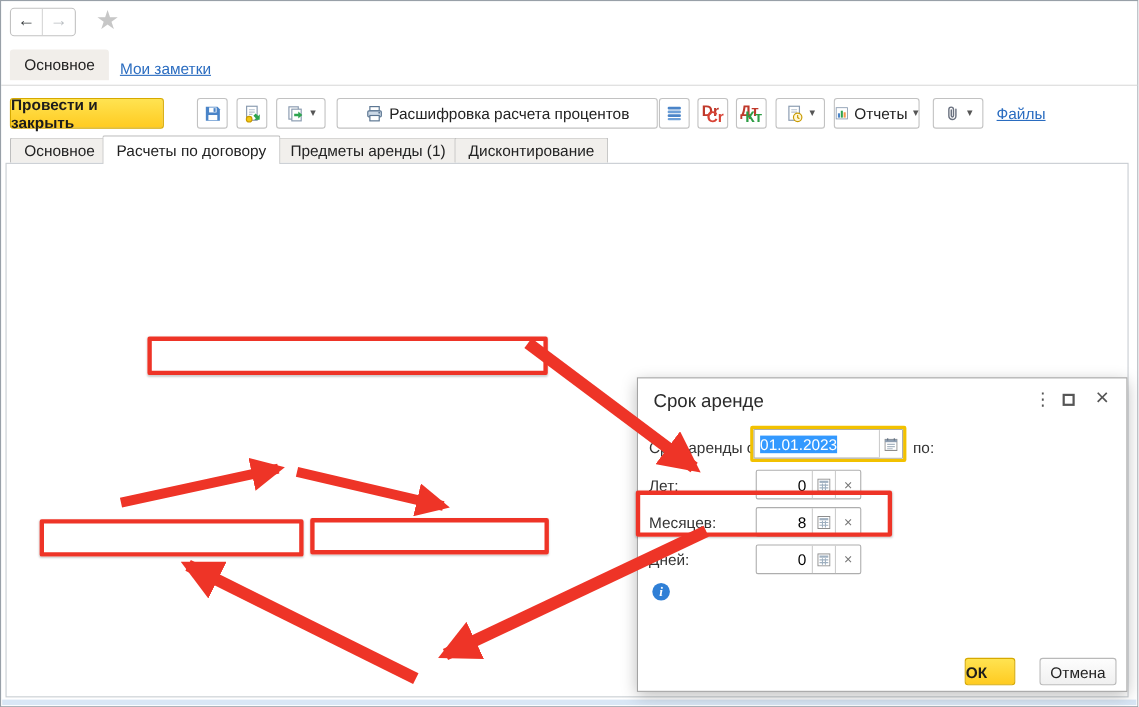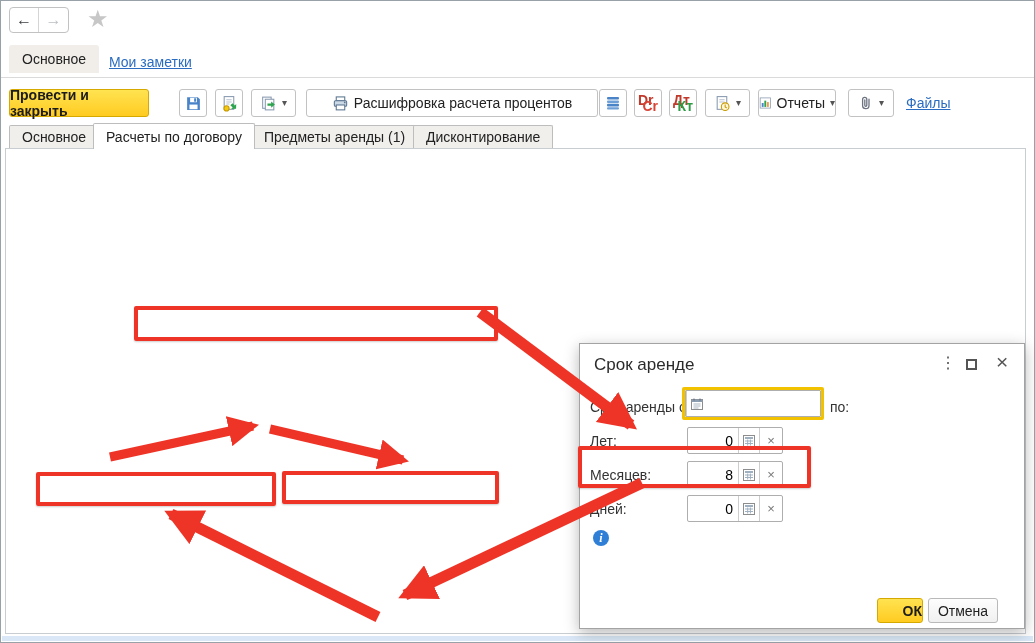--- a/index.html
+++ b/index.html
@@ -14,21 +14,21 @@
   .lbl{font-size:14px;color:#333;white-space:nowrap}
   .link{color:var(--link-blue,#2a6cc0);text-decoration:underline;font-size:14px;white-space:nowrap;cursor:pointer}
   .title{font-size:18px;color:#1b1b1b;white-space:nowrap}
   .navgroup{display:flex;border:1px solid #c2c2c2;border-radius:4px;overflow:hidden;background:#fff}
   .navbtn{width:29px;height:24px;display:flex;align-items:center;justify-content:center;font-size:16px;cursor:pointer}
   .navbtn.back{color:#3c4043;border-right:1px solid #d5d5d5}
   .navbtn.fwd{color:#bcc0c4}
   .star{font-size:24px;color:#c7c7c7;line-height:1}
   .htab{font-size:14px;color:#222;background:#f1eeea;padding:6px 13px;border-radius:3px 3px 0 0;display:inline-block}
   .hsep{position:absolute;left:0;right:0;top:76px;border-top:1px solid #dadada}
-  .ybtn{background:linear-gradient(#ffe351,#ffcb21);border:1px solid #d6a900;border-radius:3px;font-weight:bold;font-size:14px;color:#1c1c1c;display:flex;align-items:center;justify-content:flex-end;cursor:pointer}
+  .ybtn{background:linear-gradient(#ffe351,#ffcb21);border:1px solid #d6a900;border-radius:3px;font-weight:bold;font-size:14px;color:#1c1c1c;display:flex;align-items:center;justify-content:flex-start;cursor:pointer}
   .tbtn{background:#fff;border:1px solid #c2c2c2;border-radius:3px;display:flex;align-items:center;justify-content:center;gap:5px;cursor:pointer;font-size:14px;color:#222}
   .caret{font-size:10px;color:#555;line-height:1}
   .tabbar .tab{position:absolute;top:124px;height:23px;padding:3px 12px;font-size:14px;color:#222;background:#f1efec;border:1px solid #bdbdbd;border-bottom:none;border-radius:2px 2px 0 0;cursor:pointer}
   .tabbar .tab.active{top:122px;height:26px;background:#fff;z-index:3;padding-top:5px}
   .panel{position:absolute;left:4px;top:147px;width:1021px;height:486px;border:1px solid #c8cdd2;background:#fff;z-index:1}
   .green-h{color:var(--section-green,#2a9c44);font-size:16px;white-space:nowrap}
   .inp{position:absolute;background:#fff;border:1px solid #aeaeae;border-radius:2px;display:flex;align-items:stretch;overflow:hidden}
   .inp .val{flex:1;display:flex;align-items:center;padding:0 6px;font-size:14px;color:#111;white-space:nowrap}
   .inp .val.num{justify-content:flex-end}
   .ibtn{width:21px;display:flex;align-items:center;justify-content:center;border-left:1px solid #cdcdcd;background:#fff;cursor:pointer;color:#666}
@@ -296,20 +296,23 @@
 
   <div class="dialog">
     <div class="dlg-title">Срок аренде</div>
     <div class="dlg-ctl" style="left:360px;top:9px">⋮</div>
     <div class="dlg-ctl" style="left:386px;top:12px"><span class="maxbox"></span></div>
     <div class="dlg-ctl" style="left:416px;top:6px;font-size:21px">×</div>
 
     <div class="abs lbl" style="left:10px;top:55px">Срок аренды с:</div>
     <div class="focus-ring" style="left:102px;top:43px;width:142px;height:33px">
       <div class="inner">
+        <span class="val" style="flex:1;display:flex;align-items:center;padding:0 5px;font-size:14px">
+            <span class="sel">01.01.2023</span>
+          </span>
         <span class="ibtn">
             <svg width="12" height="12" viewBox="0 0 12 12">
               <rect x=".5" y="1.5" width="11" height="10" fill="#fff" stroke="#8d8d8d"></rect>
               <rect x=".5" y="1.5" width="11" height="2.5" fill="#8d9db0"></rect>
               <path d="M3 .5v2M9 .5v2" stroke="#5d6d80"></path>
               <path d="M2.5 6h7M2.5 8h7M2.5 10h5" stroke="#aab6c2" fill="none"></path>
             </svg>
           </span>
       </div>
     </div>
@@ -352,21 +355,21 @@
           </svg>
         </span>
       <span class="cellbtn" style="width:23px;color:#777;font-size:13px">×</span>
     </div>
 
     <div class="abs info-ico" style="left:13px;top:186px">i</div>
 
     <div class="ybtn okbtn" style="left:297px;top:254px;width:46px;height:25px">
         <span>ОК</span>
       </div>
-    <div class="btn-plain" style="left:348px;top:254px;width:70px;height:25px">
+    <div class="btn-plain" style="left:365px;top:254px;width:70px;height:25px">
         <span>Отмена</span>
       </div>
   </div>
 
   <div class="annot-box" style="left:133px;top:305px;width:364px;height:35px"></div>
   <div class="annot-box" style="left:577px;top:445px;width:233px;height:42px"></div>
   <div class="annot-box" style="left:35px;top:471px;width:240px;height:34px"></div>
   <div class="annot-box" style="left:281px;top:470px;width:217px;height:33px"></div>
 
   <svg class="arrows" width="1035" height="643" viewBox="0 0 1035 643">

